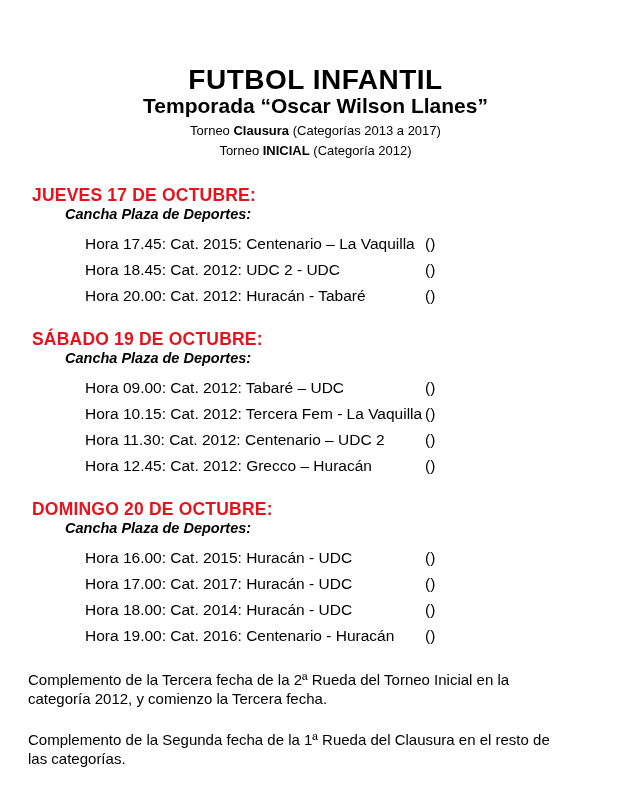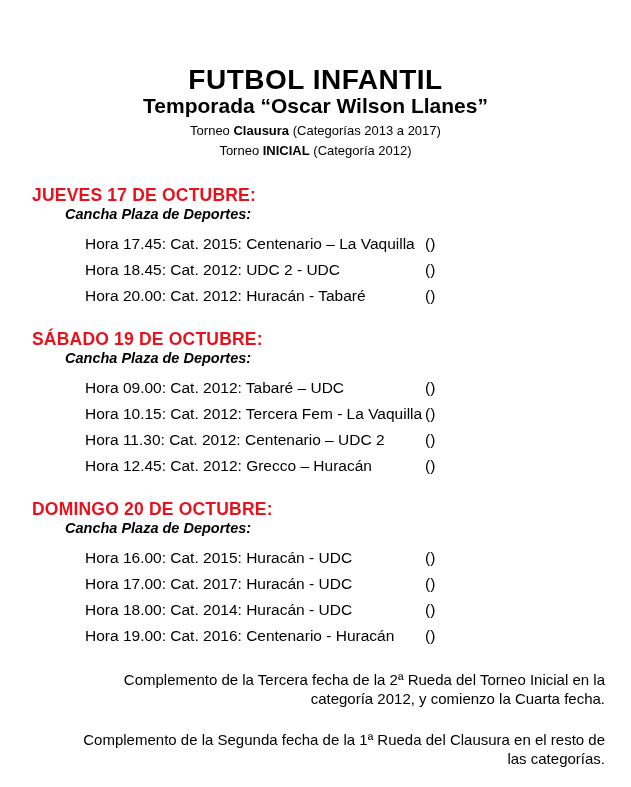--- a/index.html
+++ b/index.html
@@ -32,21 +32,21 @@
   .match-row {
     display:flex; align-items:flex-end;
     height:26px;
     margin-left:53px;          
     font-size:15.5px;
     white-space:nowrap;
   }
   .match-text   { width:340px; }  
   .match-result { }
 
-  .footnotes { margin-left:28px; margin-right:26px; margin-top:25px;text-align:right; }
+  .footnotes { margin-left:28px; margin-right:26px; margin-top:25px; }
   .footnote  { font-size:15px; line-height:19px; }
   .footnote + .footnote { margin-top:22px; }
   .fline { display:block; }
 </style>
 </head>
 <body>
 
 <div class="page">
 
   <div class="title-block">
@@ -119,21 +119,21 @@
       <div class="match-row">
           <span class="match-text">Hora 19.00: Cat. 2016: Centenario - Huracán</span>
           <span class="match-result">()</span>
         </div>
     </div>
   </div>
 
   <div class="footnotes">
     <div class="footnote">
       <span class="fline">Complemento de la Tercera fecha de la 2ª Rueda del Torneo Inicial en la</span>
-      <span class="fline">categoría 2012, y comienzo la Cuarta fecha.</span>
+      <span class="fline">categoría 2012, y comienzo la Tercera fecha.</span>
     </div>
     <div class="footnote">
       <span class="fline">Complemento de la Segunda fecha de la 1ª Rueda del Clausura en el resto de</span>
       <span class="fline">las categorías.</span>
     </div>
   </div>
 
 </div>
 
 </body></html>

